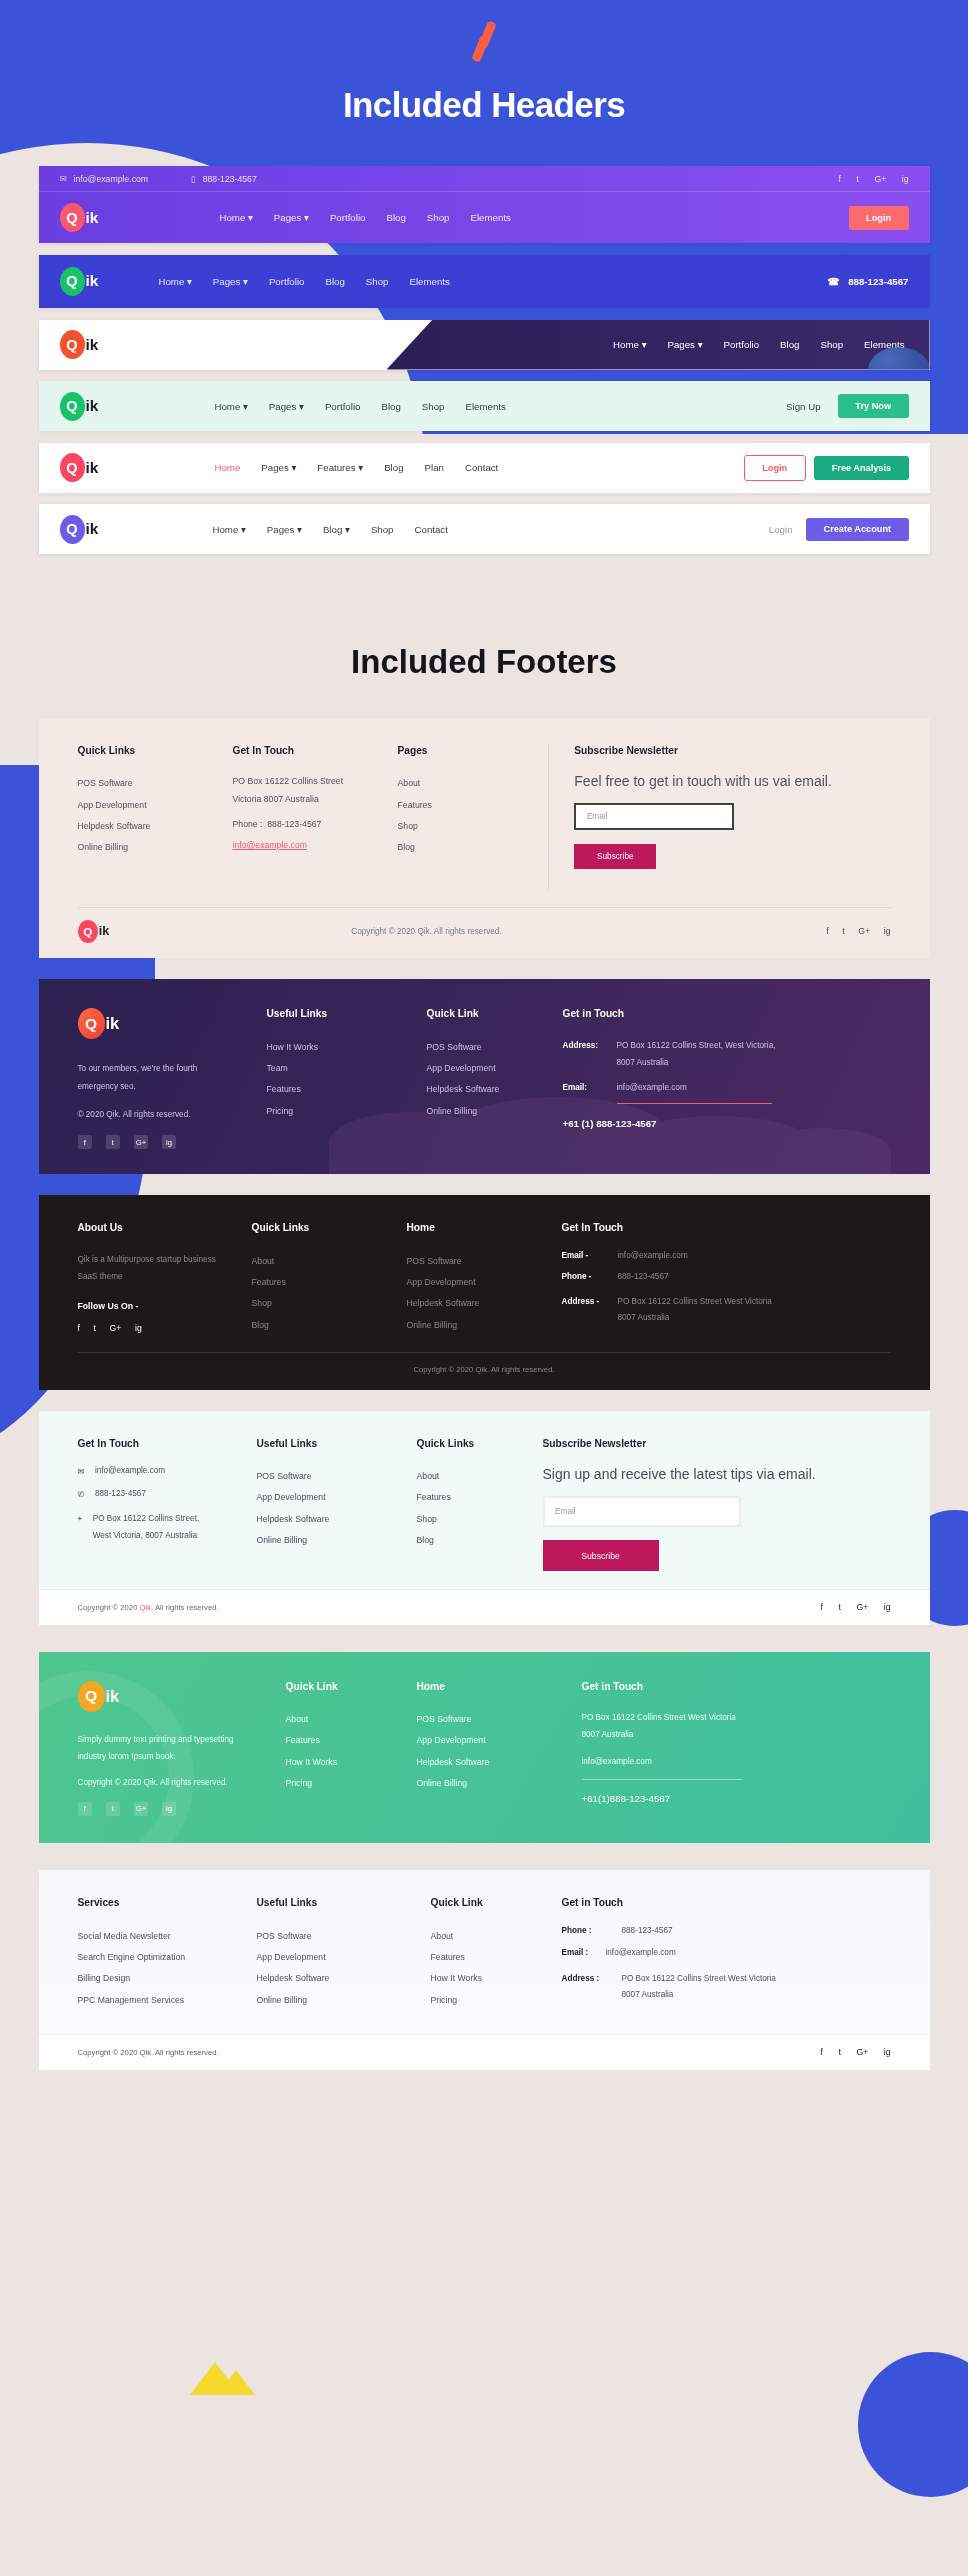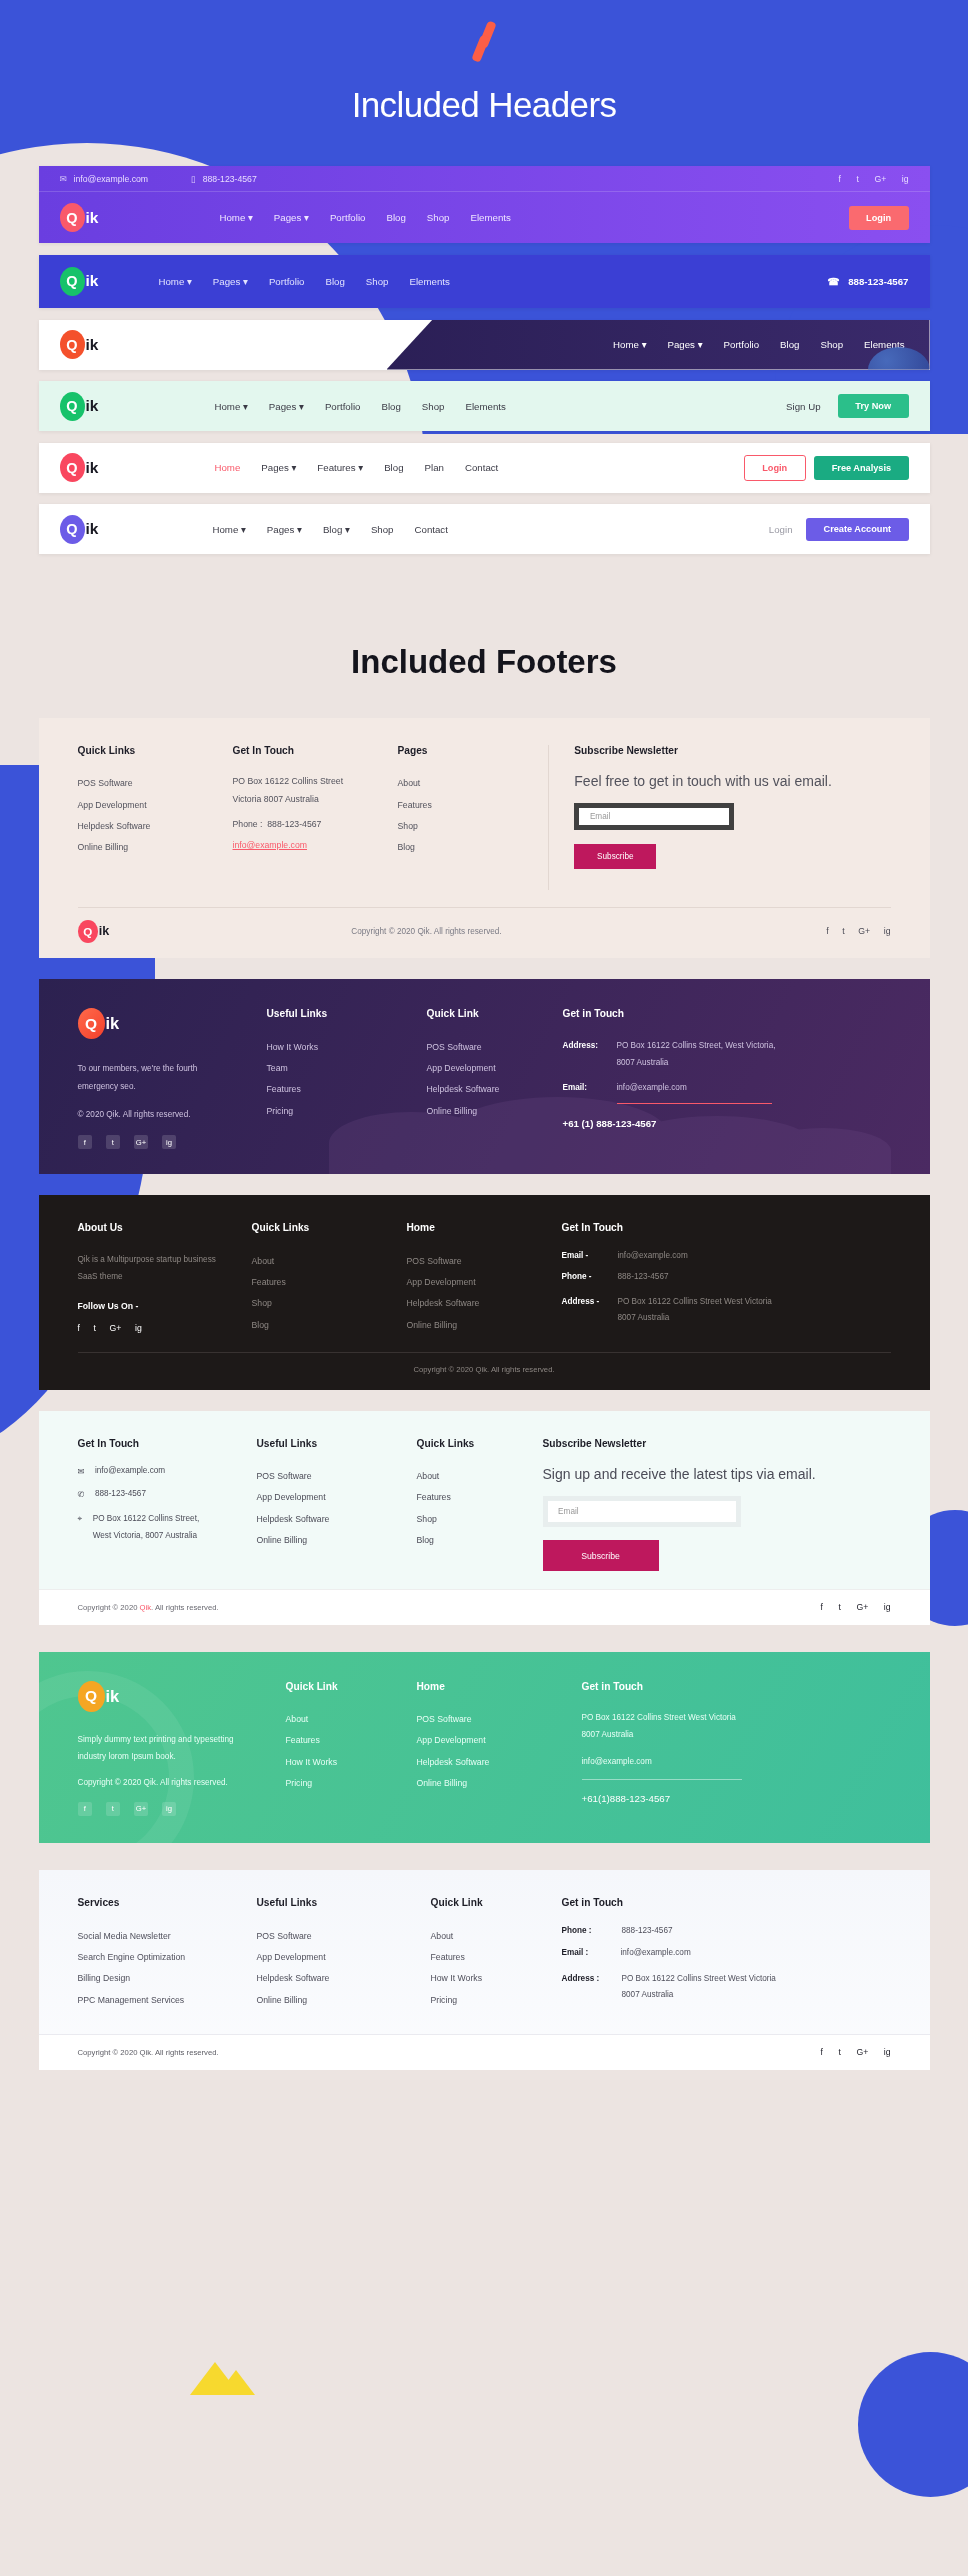--- a/index.html
+++ b/index.html
@@ -59,21 +59,21 @@
   .hero { text-align:center; padding-top:21px; }
   .bolt { width:39px; height:45px; margin:0 auto; position:relative; }
   .bolt i {
     position:absolute; width:8.7px; height:27px; background:#fc5e46;
     border-radius:3.9px; transform:rotate(22deg);
   }
   .bolt i:nth-child(1){ left:18.4px; top:0; }
   .bolt i:nth-child(2){ left:11.6px; top:13.6px; }
   .hero h1{
     margin-top:19.4px; font-size:35px; color:#fff; letter-spacing:-0.6px;
-    font-weight:normal;
+    font-weight:bold;
   }
   .section-title{
     text-align:center; font-size:33px; color:#14141c; font-weight:bold;
   }
 
   
   .card{
     width:891px; margin:0 auto 11.6px; background:#fff;
     box-shadow:0 1px 3.9px rgba(0,0,0,.07);
   }
@@ -137,21 +137,21 @@
   .cols{ display:flex; }
   .col-t{ font-size:10.2px; font-weight:bold; margin-bottom:17.4px; }
   .col-i{ font-size:8.7px; line-height:2.45; }
   .soc-row{ display:flex; gap:13.6px; font-size:8.7px; }
   .soc-box{
     width:14.5px; height:14.5px; display:flex; align-items:center; justify-content:center;
     background:rgba(255,255,255,.15); font-size:7.7px; border-radius:1.9px;
   }
   .sub-note{ font-size:14px; margin-bottom:13.6px; }
   .sub-input{
-    background:#fff; border:5px solid #404040; height:27px; width:160px;
+    background:#fff; border:2px solid #404040; height:27px; width:160px;
     font-size:8.2px; color:#999; display:flex; align-items:center; padding:0 10.6px;
   }
   .sub-btn{
     background:#be185d; color:#fff; font-size:8.2px; width:82px; height:25px;
     display:flex; align-items:center; justify-content:center; margin-top:13.6px;
   }
 
   
   .f1{ background:#f3eae5; width:891px; margin:0 auto; padding:27px 39px 0; position:relative; }
   .f1 .cols > div:nth-child(1){ width:155px; }
@@ -660,21 +660,21 @@
           <div>Pricing</div>
         </div>
       </div>
       <div>
         <div class="col-t" style="color:#1d1d27">Get in Touch</div>
         <div style="font-size:8.2px;display:flex;margin-top:5.8px">
           <span class="lbl" style="color:#1d1d27;width:60px">Phone :</span>
           <span>888-123-4567</span>
         </div>
         <div style="font-size:8.2px;display:flex;margin-top:13.6px">
-          <span class="lbl" style="color:#1d1d27;width:59px">Email :</span>
+          <span class="lbl" style="color:#1d1d27;width:44px">Email :</span>
           <span>info@example.com</span>
         </div>
         <div style="font-size:8.2px;display:flex;margin-top:13.6px;line-height:2.0">
           <span class="lbl" style="color:#1d1d27;width:60px">Address :</span>
           <span style="width:160px">PO Box 16122 Collins Street West Victoria 8007 Australia</span>
         </div>
       </div>
     </div>
     <div class="f6bar">
       <div>Copyright © 2020 Qik. All rights reserved.</div>

